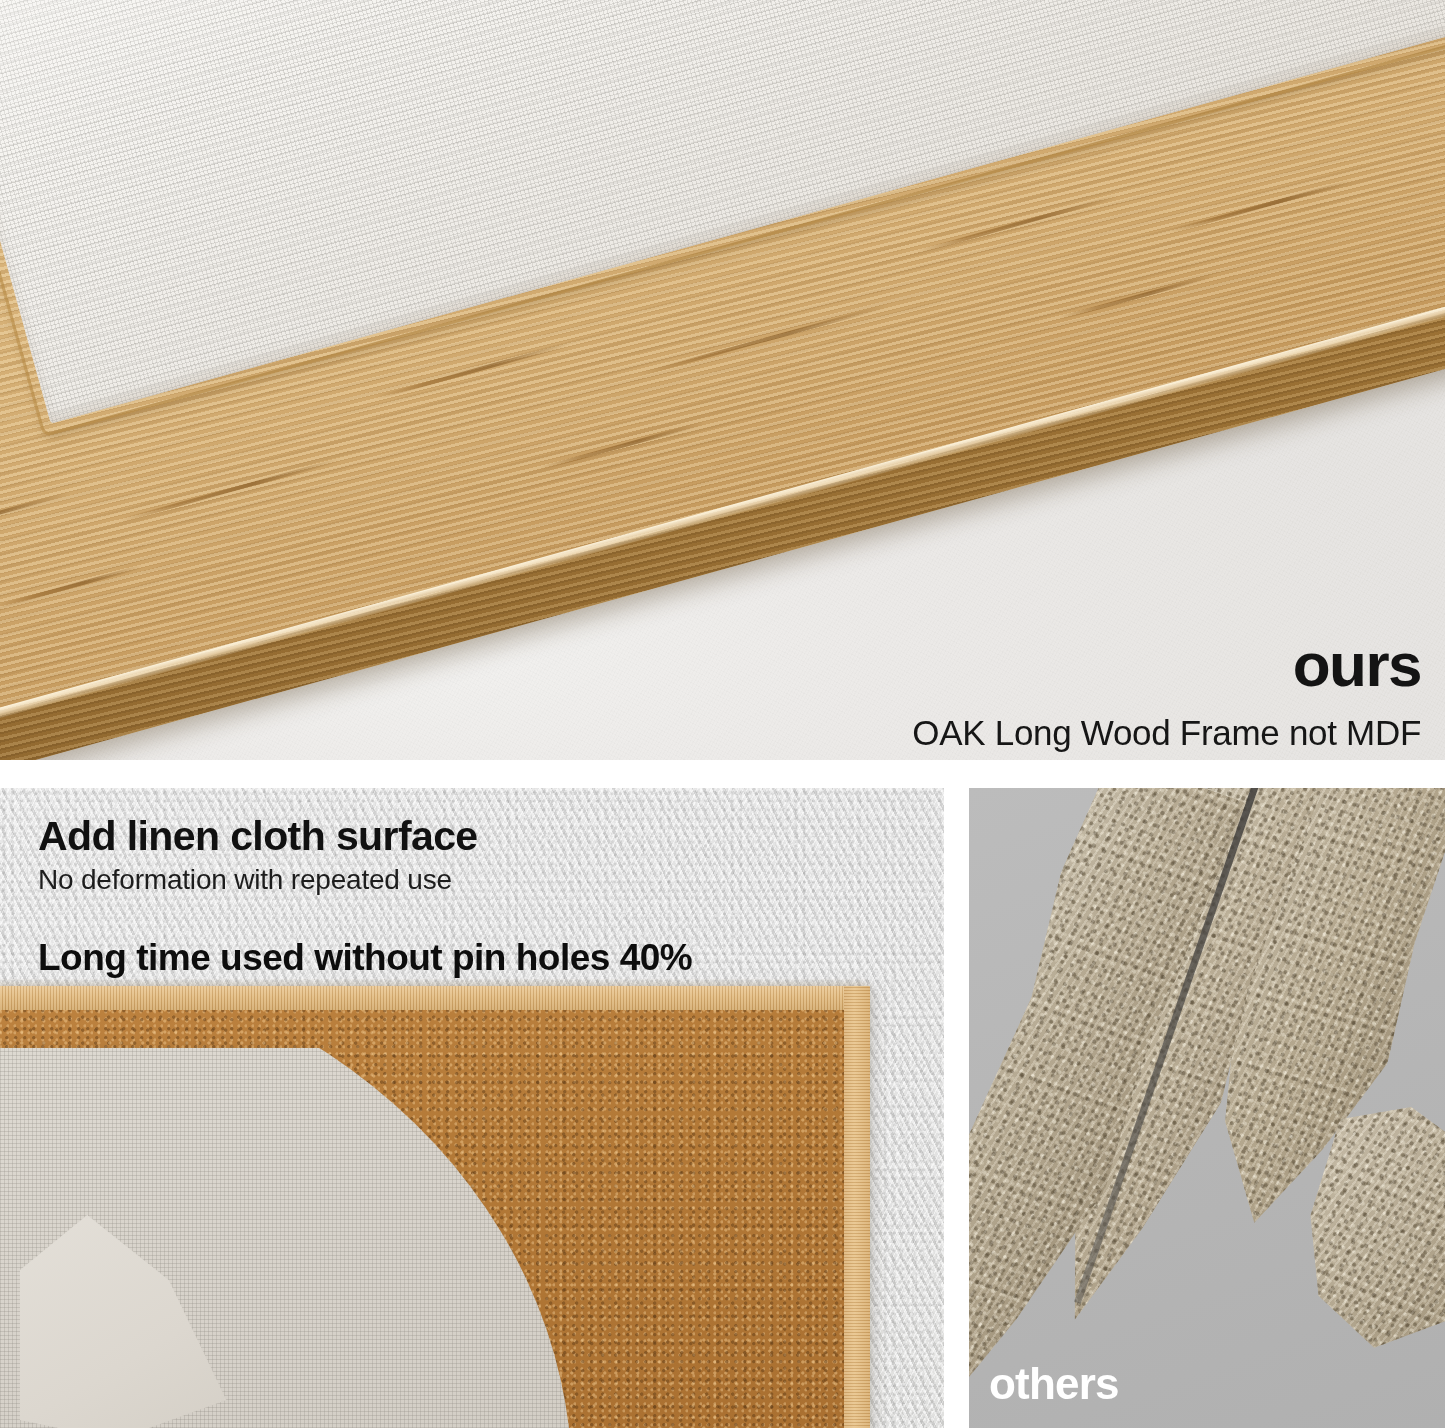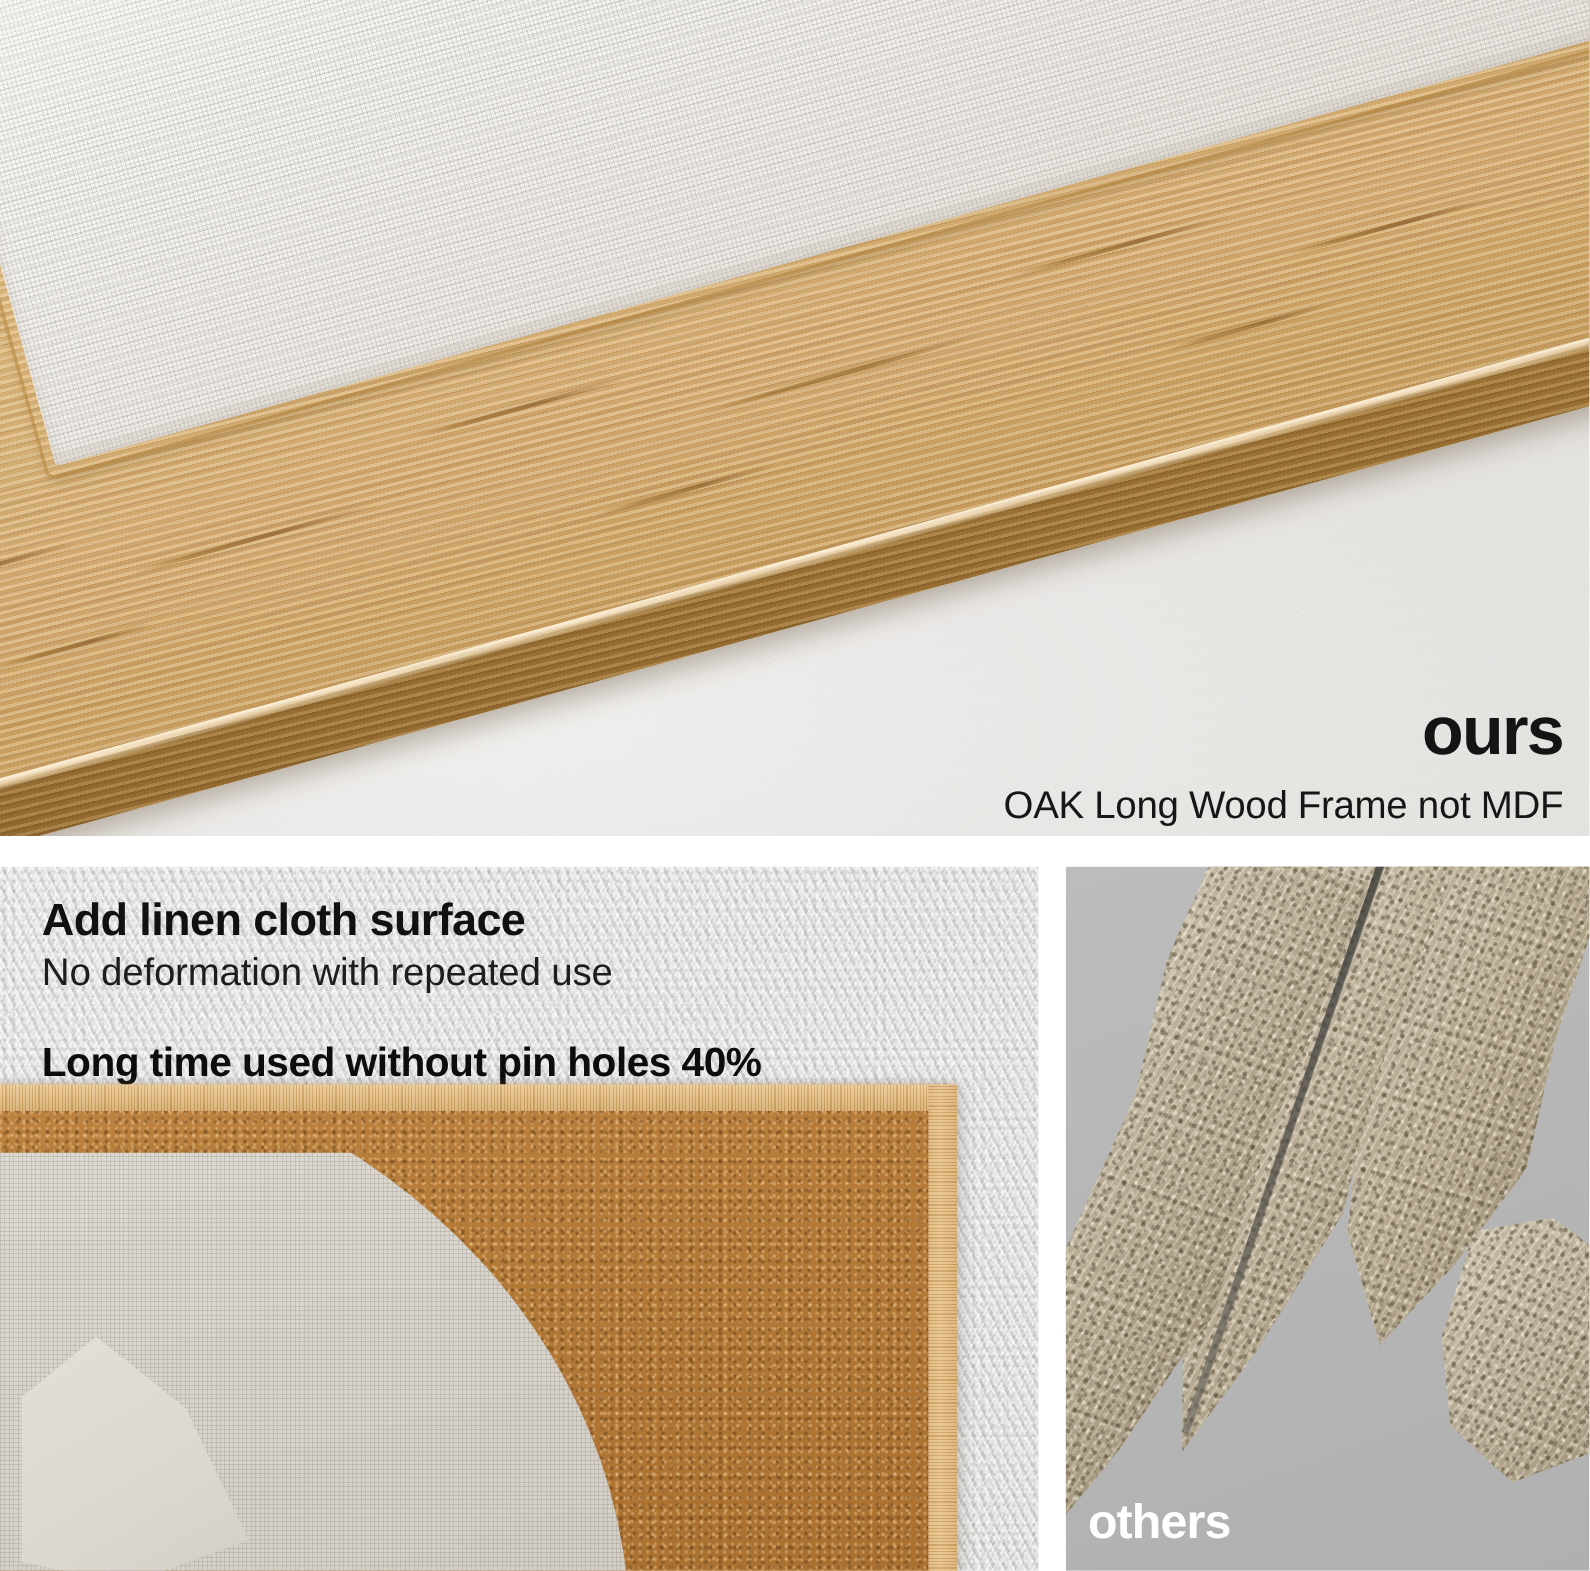--- a/index.html
+++ b/index.html
@@ -133,21 +133,21 @@
       radial-gradient(circle at 12% 18%, rgba(255,255,255,.55) 0 1px, rgba(255,255,255,0) 2px),
       radial-gradient(circle at 38% 44%, rgba(150,150,150,.30) 0 1px, rgba(255,255,255,0) 2px),
       radial-gradient(circle at 72% 26%, rgba(255,255,255,.50) 0 1px, rgba(255,255,255,0) 2px),
       radial-gradient(circle at 55% 72%, rgba(150,150,150,.25) 0 1px, rgba(255,255,255,0) 2px);
     background-size:7px 7px, 9px 9px, 11px 11px, 8px 8px;
     opacity:.85;
   }
 
   .bl-text{ position:absolute; left:38px; top:26px; width:860px; }
   .bl-l1{ font-size:41px; font-weight:700; color:#111; letter-spacing:-.6px; line-height:1.1; }
-  .bl-l2{ font-size:35px; font-weight:400; color:#1d1d1d; letter-spacing:-.2px; margin-top:6px; line-height:1.1; }
+  .bl-l2{ font-size:28px; font-weight:400; color:#1d1d1d; letter-spacing:-.2px; margin-top:6px; line-height:1.1; }
   .bl-l3{ font-size:37px; font-weight:700; color:#0d0d0d; letter-spacing:-.5px; margin-top:42px; line-height:1.1; }
 
   
   .board{
     position:absolute; left:-40px; top:198px; width:910px; height:470px;
     background:linear-gradient(175deg,#e0b97f 0%,#d6ac6e 35%,#cda063 100%);
     box-shadow:-2px -2px 6px rgba(120,90,45,.25), 4px 4px 14px rgba(90,80,70,.22);
     overflow:hidden;
     border-radius:2px;
   }

